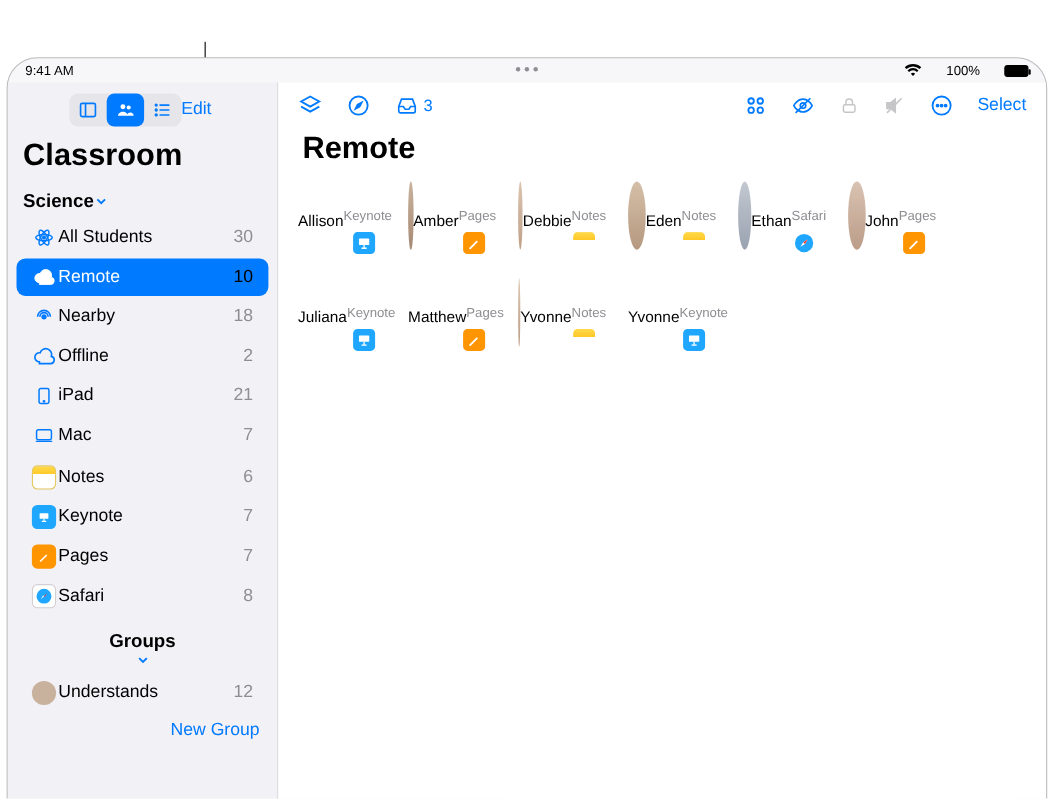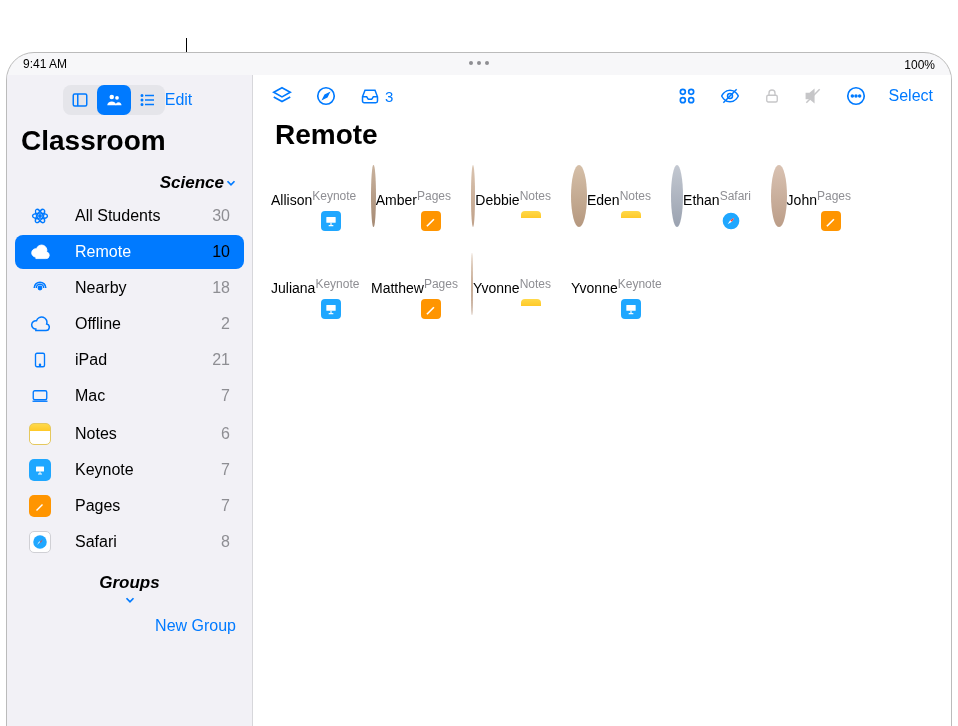--- a/index.html
+++ b/index.html
@@ -10,21 +10,21 @@
 
   .device-frame {
     position:absolute; left:6px; top:52px; width:946px; height:716px;
     border:1px solid #bbb; border-radius:28px; background:#f7f7f9;
     overflow:hidden;
   }
 
   
   .status-bar { display:flex; justify-content:space-between; align-items:center;
     height:22px; padding:0 16px; font-size:12px; color:#000; }
-  .status-right { display:flex; align-items:center; gap:9px;flex-direction:column; }
+  .status-right { display:flex; align-items:center; gap:22px; }
   .wifi-glyph, .battery-glyph { display:inline-block; }
   .battery-glyph { width:22px; height:11px; border:1px solid #000; border-radius:3px; position:relative; background:#000;}
   .battery-glyph::after { content:""; position:absolute; right:-3px; top:3px; width:2px; height:5px; background:#000; border-radius:1px;}
   .wifi-glyph svg { display:block; }
 
   .pill-handle { position:absolute; top:8px; left:50%; transform:translateX(-50%);
     display:flex; flex-direction:column; gap:2px; }
   .pill-handle span { width:4px; height:4px; background:#8e8e93; border-radius:50%; display:inline-block; margin:0 2px;}
   .pill-row { display:flex; }
 
@@ -36,27 +36,27 @@
   .sidebar-top { display:flex; align-items:center; justify-content:center;
     padding:10px 14px 6px 10px; }
   .view-seg { display:flex; gap:0; background:#e5e5ea; border-radius:8px; padding:0; }
   .seg-btn { width:34px; height:30px; display:flex; align-items:center; justify-content:center;
     border-radius:7px; color:#007aff; }
   .seg-btn.active { background:#007aff; color:#fff; }
   .edit-btn { color:#007aff; font-size:16px; }
 
   .app-title { font-size:28px; font-weight:700; padding:4px 14px 12px 14px; color:#000;}
 
-  .section-header { display:flex; justify-content:flex-end; align-items:center;
-    padding:4px 14px 4px 14px;font-style:italic; }
+  .section-header { display:flex; justify-content:flex-start; align-items:center;
+    padding:4px 14px 4px 14px; }
   .section-header .label { font-weight:600; font-size:17px; color:#000;}
   .chev { color:#007aff; }
 
   .side-list { list-style:none; }
-  .side-item { display:flex; align-items:center; gap:24px; padding:6px 14px 6px 14px;
+  .side-item { display:flex; align-items:center; gap:2px; padding:6px 14px 6px 14px;
     font-size:16px; color:#000; border-radius:8px; margin:2px 8px; }
   .side-item .count { margin-left:auto; color:#8e8e93; font-size:16px; }
   .side-item.active { background:#007aff; color:#fff; }
   .side-item.active .count { color:#000000; }
   .side-item.active svg { stroke:#fff; fill:#fff; }
   .side-icon { width:22px; height:22px; display:flex; align-items:center; justify-content:center; }
 
   .app-icon { width:22px; height:22px; border-radius:5px; display:flex; align-items:center; justify-content:center; font-size:12px; color:#fff;}
   .app-notes { background:linear-gradient(#ffd94a,#ffc928 35%,#fff 35%); border:1px solid #e5c85e;}
   .app-keynote { background:#1fa7ff; }
@@ -276,20 +276,27 @@
         </ul>
 
         <div class="section-header" style="margin-top:8px;flex-direction:column;">
           <span class="label">Groups</span>
           <span class="chev">
             <svg width="14" height="14" viewBox="0 0 24 24" fill="none" stroke="#007aff" stroke-width="3">
                 <polyline points="6 9 12 15 18 9"></polyline>
               </svg>
           </span>
         </div>
+        <ul class="side-list">
+          <li class="side-item">
+            <span class="grp-av"></span>
+            <span>Understands</span>
+            <span class="count">12</span>
+          </li>
+        </ul>
 
         <div class="new-group">New Group</div>
       </aside>
 
       <main class="main">
         <div class="toolbar">
           <span class="tb-btn">
             <svg width="22" height="22" viewBox="0 0 24 24" fill="none" stroke="#007aff" stroke-width="1.8">
                 <polygon points="12 3 21 8 12 13 3 8 12 3"></polygon>
                 <polyline points="3 13 12 18 21 13"></polyline>

